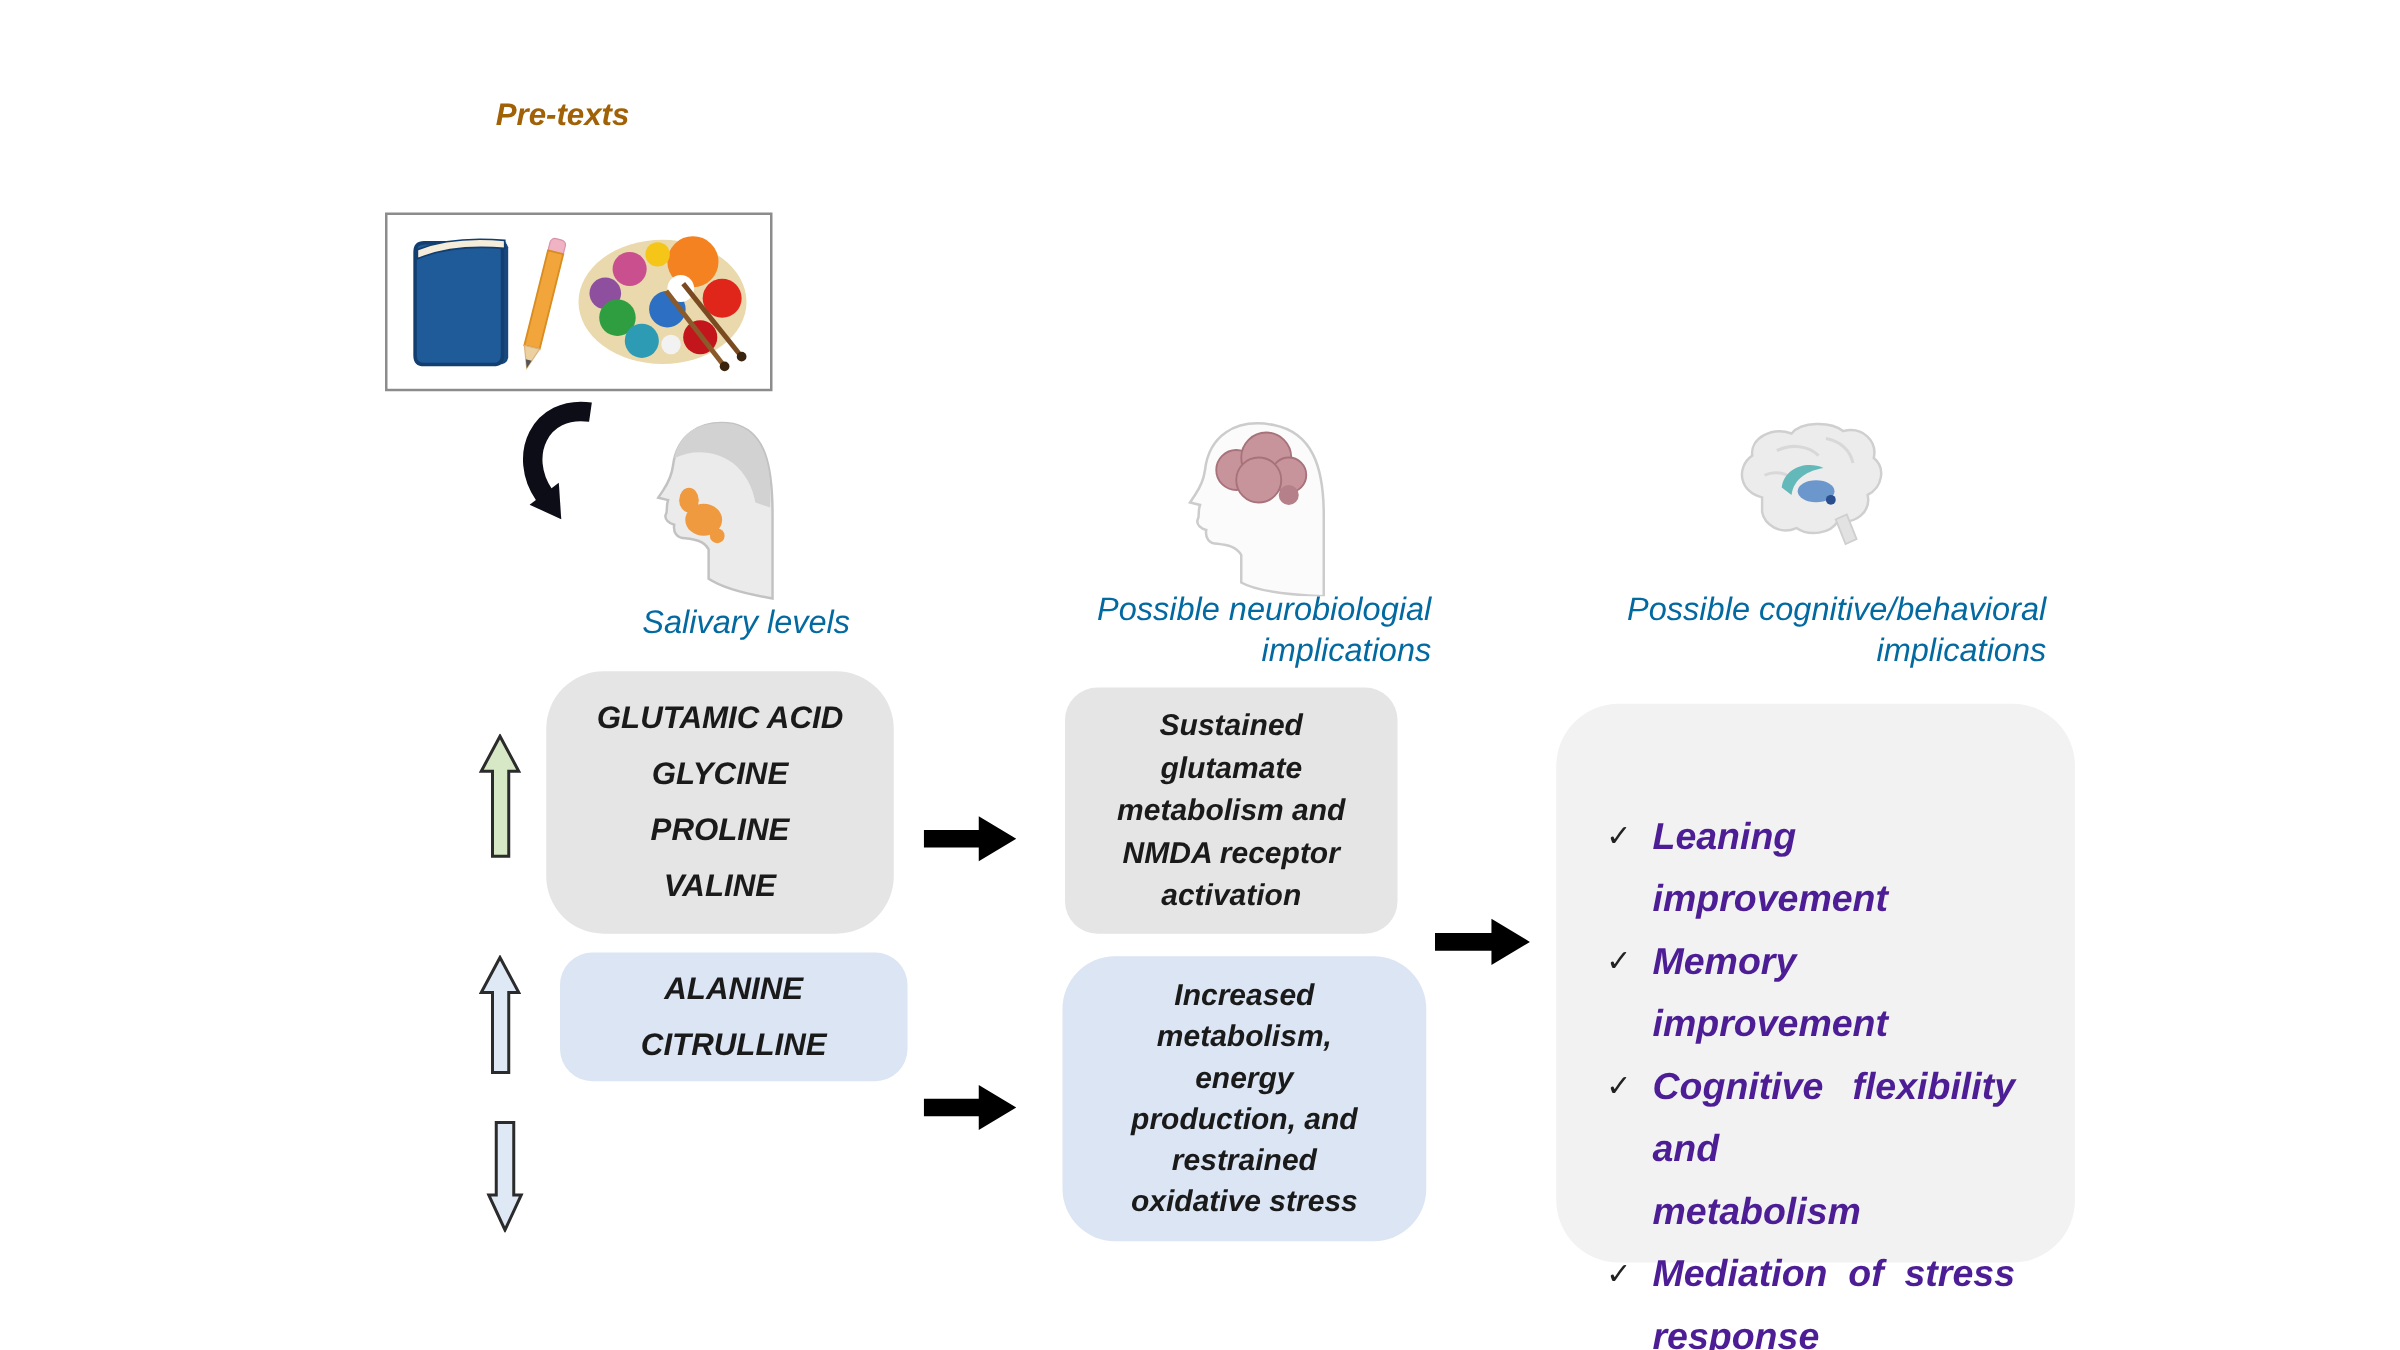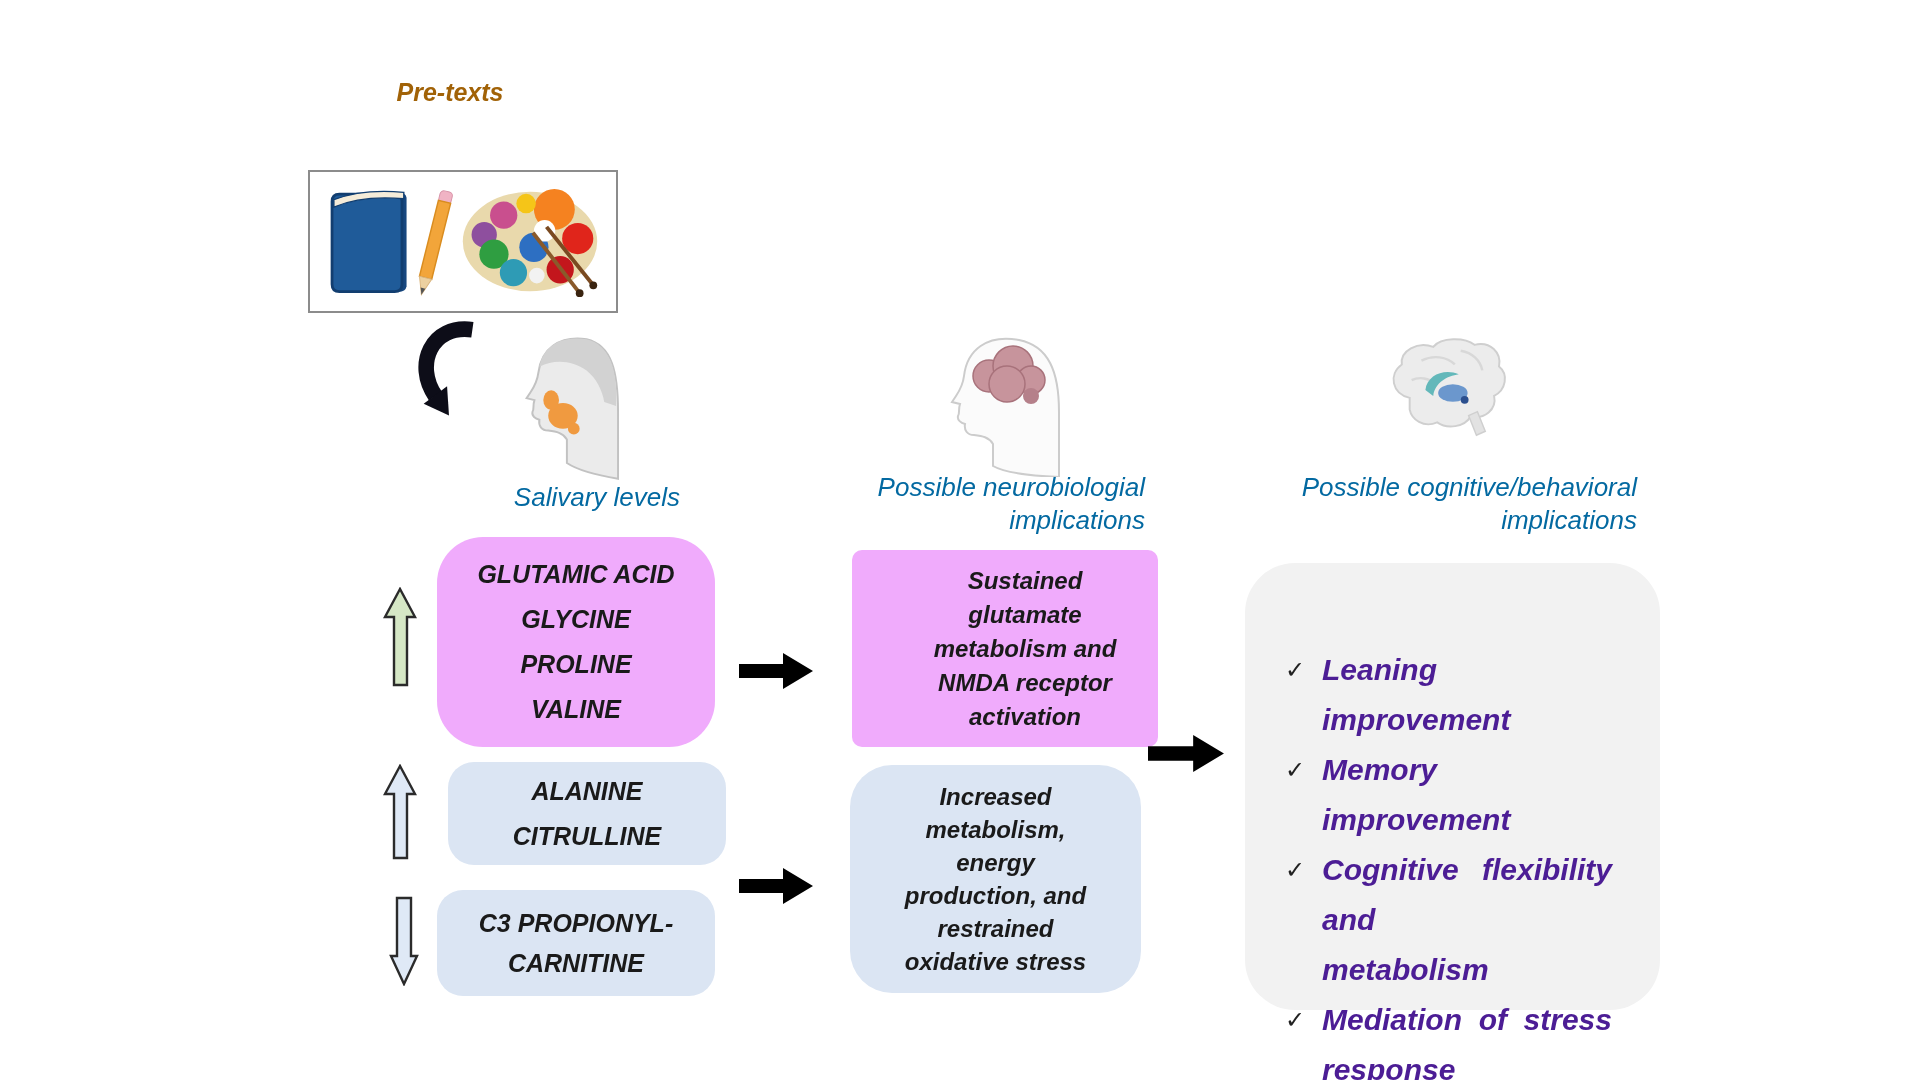--- a/index.html
+++ b/index.html
@@ -24,26 +24,26 @@
   
   .img-box{
     left:308px;top:170px;width:306px;height:139px;background:#fff;
     border:2px solid #8c8c8c;display:flex;align-items:center;justify-content:center;gap:6px;
   }
   .img-box svg{display:block;}
 
   
   .rbox{display:flex;flex-direction:column;align-items:center;justify-content:center;
     font-weight:bold;font-style:italic;color:#1a1a1a;text-align:center;}
-  .box-green{background:#f0abfc;}
+  .box-green{background:#e5e5e5;}
   .box-blue{background:#dbe5f3;}
   .box-aminos{left:437px;top:537px;width:278px;height:210px;border-radius:46px;font-size:25px;line-height:45px;}
   .box-alanine{left:437px;top:762px;width:278px;height:103px;border-radius:26px;font-size:25px;line-height:45px;margin-left:11px;}
   .box-carnitine{left:437px;top:890px;width:278px;height:106px;border-radius:26px;font-size:25px;line-height:40px;}
-  .box-glutamate{left:852px;top:550px;width:266px;height:197px;border-radius:10px;font-size:24px;line-height:34px;padding-left:40px;}
+  .box-glutamate{left:852px;top:550px;width:266px;height:197px;border-radius:26px;font-size:24px;line-height:34px;}
   .box-metabolism{left:850px;top:765px;width:291px;height:228px;border-radius:42px;font-size:24px;line-height:33px;}
 
   
   .box-gray{
     left:1245px;top:563px;width:415px;height:447px;border-radius:50px;background:#f2f2f2;
     box-sizing:border-box;padding:82px 48px 0 40px;
   }
   .check-item{display:flex;align-items:flex-start;}
   .check{width:37px;flex:0 0 37px;font-size:24px;line-height:50px;color:#222;font-style:normal;}
   .check-text{width:290px;font-size:30px;font-weight:bold;font-style:italic;color:#4c1d95;line-height:50px;}
@@ -153,24 +153,20 @@
     <div>ALANINE</div>
     <div>CITRULLINE</div>
   </div>
 
   <span class="abs icon arrow-blue-down">
     <svg viewBox="0 0 30 90">
       <polygon points="8,2 22,2 22,60 28,60 15,88 2,60 8,60" fill="#dfe9f6" stroke="#2b2b2b" stroke-width="2.4"></polygon>
     </svg>
   </span>
 
-  <div class="abs rbox box-blue box-carnitine">
-    <div>C3 PROPIONYL-</div>
-    <div>CARNITINE</div>
-  </div>
 
   <span class="abs icon black-arrow-1">
     <svg viewBox="0 0 76 40">
         <polygon points="0,13 44,13 44,2 74,20 44,38 44,27 0,27" fill="#000000"></polygon>
       </svg>
   </span>
 
   <span class="abs icon black-arrow-2">
     <svg viewBox="0 0 76 40">
         <polygon points="0,13 44,13 44,2 74,20 44,38 44,27 0,27" fill="#000000"></polygon>

